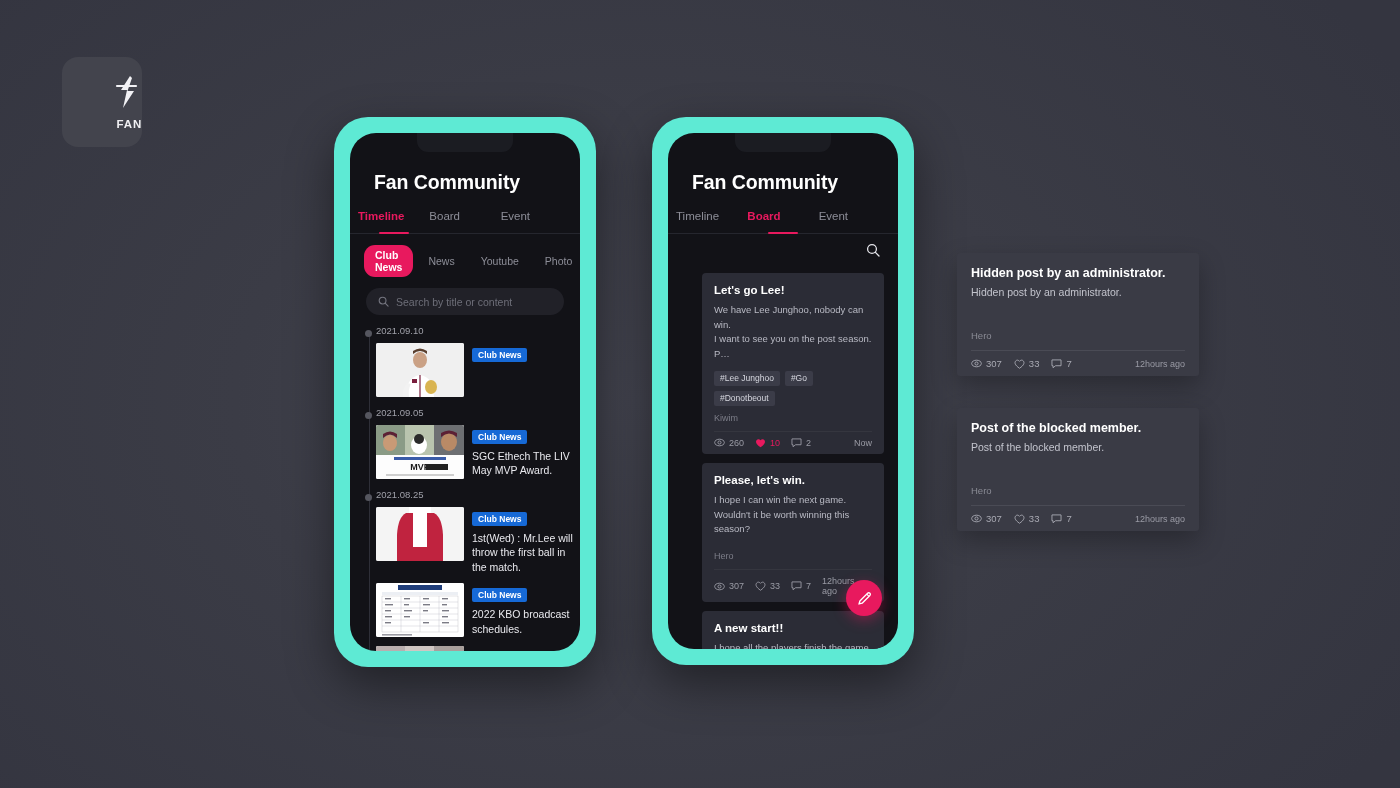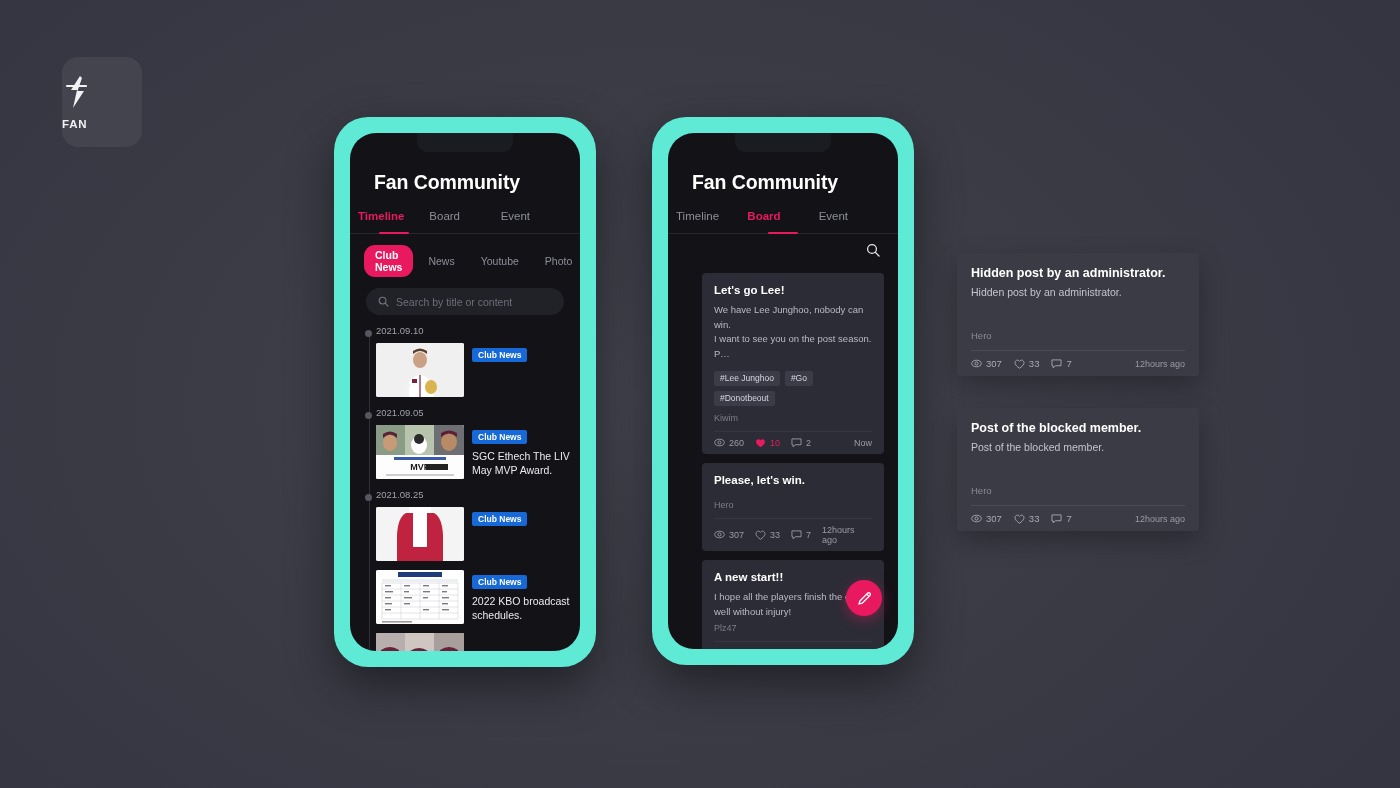--- a/index.html
+++ b/index.html
@@ -13,21 +13,21 @@
     position: relative;
   }
 
   
   .logo-tile {
     position: absolute; left: 62px; top: 57px;
     width: 80px; height: 90px;
     background: #43444d;
     border-radius: 16px;
     display: flex; flex-direction: column;
-    align-items: flex-start; justify-content: center;
+    align-items: flex-end; justify-content: center;
     gap: 9px;
   }
   .logo-mark { width: 30px; height: 34px; display: block; }
   .logo-text {
     color: #f0f0f3; font-size: 11.5px; font-weight: 700; letter-spacing: 0.8px;
   }
 
   
   .phone {
     position: absolute;
@@ -355,20 +355,21 @@
               <rect width="88" height="54" fill="#f4f4f4"></rect>
               <path d="M33 0 h22 v54 h-22 z" fill="#ffffff"></path>
               <path d="M30 6 q-8 4 -9 22 l0 26 h16 l0 -48 z" fill="#c0233f"></path>
               <path d="M58 6 q8 4 9 22 l0 26 h-16 l0 -48 z" fill="#c0233f"></path>
               <path d="M38 4 l6 16 l6 -16 z" fill="#ffffff"></path>
               <rect x="37" y="40" width="14" height="14" fill="#c0233f"></rect>
             </svg>
           </div>
           <div class="tl-body">
             <span class="badge">Club News</span>
+            <div class="tl-title">1st(Wed) : Mr.Lee will throw the first ball in the match.</div>
           </div>
         </div>
 
         <div class="tl-item">
           <div class="thumb">
             <svg class="t-bg" viewBox="0 0 88 54" preserveAspectRatio="none">
               <rect width="88" height="54" fill="#ffffff"></rect>
               <rect x="22" y="2" width="44" height="5" fill="#1f3d7a"></rect>
               <rect x="6" y="9" width="76" height="3" fill="#eceff4"></rect>
               <g stroke="#bcbcc4" stroke-width="0.4">
@@ -488,20 +489,21 @@
               </svg>
             </span>
             <span>2</span>
           </span>
           <span class="meta-time meta-spacer">Now</span>
         </div>
       </div>
 
       <div class="post">
         <div class="post-title">Please, let's win.</div>
+        <div class="post-body">I hope I can win the next game. Wouldn't it be worth winning this season?</div>
         <div class="post-author" style="margin-top:14px">Hero</div>
         <div class="post-meta">
           <span class="meta-item">
             <span>
               <svg width="11" height="9" viewBox="0 0 12 9">
                 <ellipse cx="6" cy="4.5" rx="5.3" ry="3.6" fill="none" stroke="#9a9ba5" stroke-width="1"></ellipse>
                 <circle cx="6" cy="4.5" r="1.7" fill="none" stroke="#9a9ba5" stroke-width="1"></circle>
               </svg>
             </span>
             <span>307</span>

